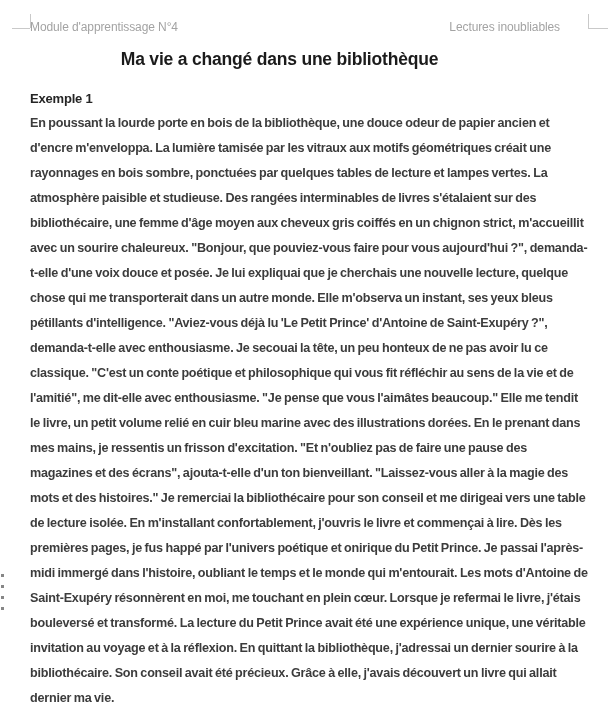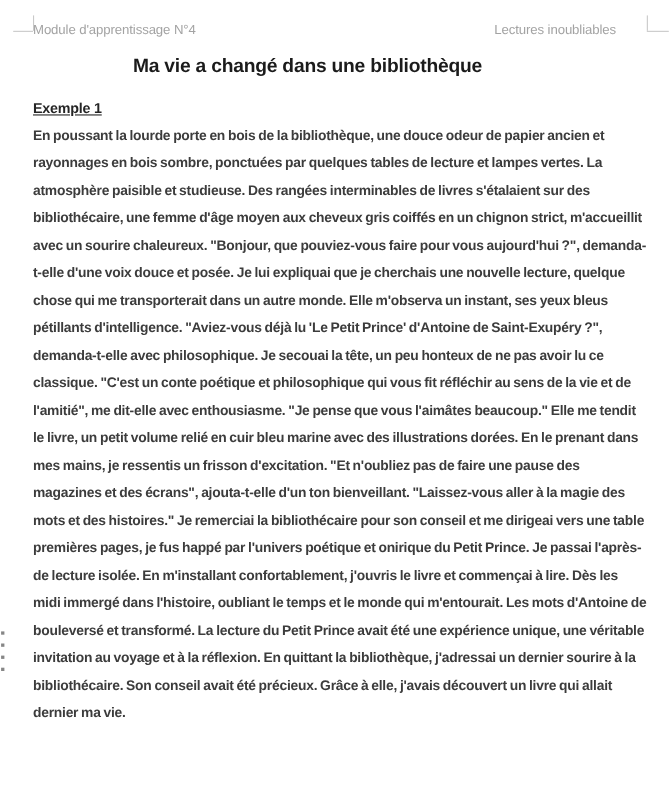--- a/index.html
+++ b/index.html
@@ -32,21 +32,20 @@
     font-size: 17.5px; font-weight: bold; color: #1b1b1b;
     letter-spacing: -0.2px;
     margin: 0;
   }
 
   .section-heading {
     position: absolute; top: 91px; left: 30px;
     font-size: 13px; font-weight: bold; color: #252525;
     letter-spacing: -0.2px;
     margin: 0;
-    text-decoration: underline;
   }
 
   .body-text {
     position: absolute; top: 111px; left: 30px; width: 548px;
     font-size: 12.6px; color: #3c3c3c;
     line-height: 25px;
     letter-spacing: -0.22px; word-spacing: -0.7px;
     white-space: nowrap;
   }
   .body-line { height: 25px; font-weight: bold; }
@@ -75,37 +74,39 @@
     <span class="header-left">Module d'apprentissage N°4</span>
     <span class="header-right">Lectures inoubliables</span>
   </div>
 
   <h1 class="doc-title">Ma vie a changé dans une bibliothèque</h1>
 
   <h2 class="section-heading">Exemple 1</h2>
 
   <div class="body-text">
       <div class="body-line">En poussant la lourde porte en bois de la bibliothèque, une douce odeur de papier ancien et</div>
+      <div class="body-line">d'encre m'enveloppa. La lumière tamisée par les vitraux aux motifs géométriques créait une</div>
       <div class="body-line">rayonnages en bois sombre, ponctuées par quelques tables de lecture et lampes vertes. La</div>
       <div class="body-line">atmosphère paisible et studieuse. Des rangées interminables de livres s'étalaient sur des</div>
       <div class="body-line">bibliothécaire, une femme d'âge moyen aux cheveux gris coiffés en un chignon strict, m'accueillit</div>
       <div class="body-line">avec un sourire chaleureux. "Bonjour, que pouviez-vous faire pour vous aujourd'hui ?", demanda-</div>
       <div class="body-line">t-elle d'une voix douce et posée. Je lui expliquai que je cherchais une nouvelle lecture, quelque</div>
       <div class="body-line">chose qui me transporterait dans un autre monde. Elle m'observa un instant, ses yeux bleus</div>
       <div class="body-line">pétillants d'intelligence. "Aviez-vous déjà lu 'Le Petit Prince' d'Antoine de Saint-Exupéry ?",</div>
-      <div class="body-line">demanda-t-elle avec philosophique. Je secouai la tête, un peu honteux de ne pas avoir lu ce</div>
+      <div class="body-line">demanda-t-elle avec enthousiasme. Je secouai la tête, un peu honteux de ne pas avoir lu ce</div>
       <div class="body-line">classique. "C'est un conte poétique et philosophique qui vous fit réfléchir au sens de la vie et de</div>
       <div class="body-line">l'amitié", me dit-elle avec enthousiasme. "Je pense que vous l'aimâtes beaucoup." Elle me tendit</div>
       <div class="body-line">le livre, un petit volume relié en cuir bleu marine avec des illustrations dorées. En le prenant dans</div>
       <div class="body-line">mes mains, je ressentis un frisson d'excitation. "Et n'oubliez pas de faire une pause des</div>
       <div class="body-line">magazines et des écrans", ajouta-t-elle d'un ton bienveillant. "Laissez-vous aller à la magie des</div>
       <div class="body-line">mots et des histoires." Je remerciai la bibliothécaire pour son conseil et me dirigeai vers une table</div>
+      <div class="body-line">de lecture isolée. En m'installant confortablement, j'ouvris le livre et commençai à lire. Dès les</div>
       <div class="body-line">premières pages, je fus happé par l'univers poétique et onirique du Petit Prince. Je passai l'après-</div>
-      <div class="body-line">de lecture isolée. En m'installant confortablement, j'ouvris le livre et commençai à lire. Dès les</div>
       <div class="body-line">midi immergé dans l'histoire, oubliant le temps et le monde qui m'entourait. Les mots d'Antoine de</div>
+      <div class="body-line">Saint-Exupéry résonnèrent en moi, me touchant en plein cœur. Lorsque je refermai le livre, j'étais</div>
       <div class="body-line">bouleversé et transformé. La lecture du Petit Prince avait été une expérience unique, une véritable</div>
       <div class="body-line">invitation au voyage et à la réflexion. En quittant la bibliothèque, j'adressai un dernier sourire à la</div>
       <div class="body-line">bibliothécaire. Son conseil avait été précieux. Grâce à elle, j'avais découvert un livre qui allait</div>
       <div class="body-line">dernier ma vie.</div>
     </div>
 
   <div class="drag-handle">
     <div class="drag-dot"></div>
     <div class="drag-dot"></div>
     <div class="drag-dot"></div>

